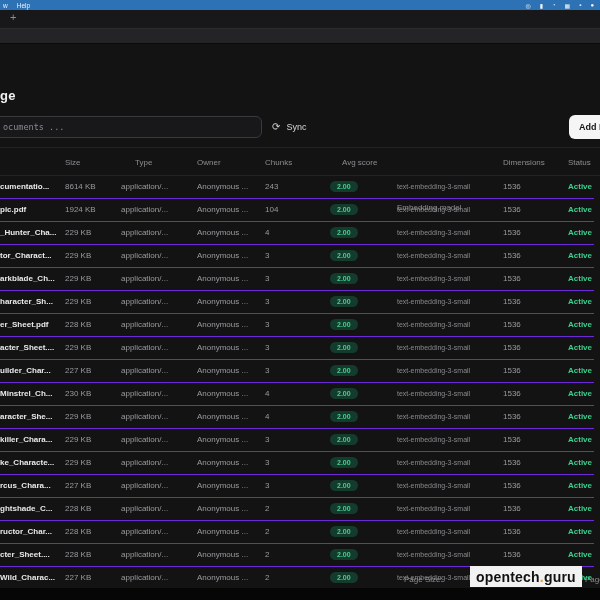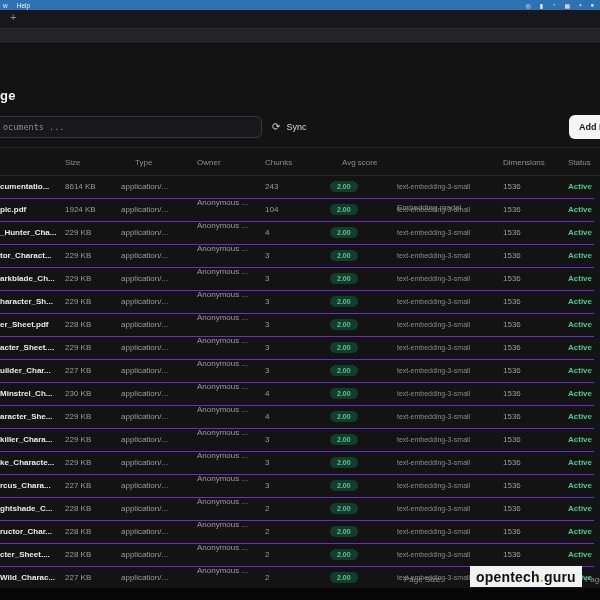--- a/index.html
+++ b/index.html
@@ -37,21 +37,21 @@
   
   #table-top-line{left:0;top:147px;width:600px;height:1px;background:#232325;}
   #thead{left:0;top:153px;width:600px;height:22px;border-bottom:1px solid #232325;}
   .th{position:absolute;top:5px;color:#8d8d91;font-size:8px;}
   #tbody{left:0;top:176px;width:600px;}
   .row{position:relative;width:594px;height:22px;border-bottom:1px solid #6d28d9;}
   .cell{position:absolute;top:0;line-height:22px;font-size:8px;color:#9b9b9f;white-space:nowrap;}
   .cell.name{left:0;width:62px;color:#e9e9ea;font-weight:bold;overflow:hidden;}
   .cell.size{left:65px;}
   .cell.type{left:121px;}
-  .cell.owner{left:197px;margin-top:16px;}
+  .cell.owner{left:197px;}
   .cell.chunks{left:265px;}
   .cell.score{left:330px;line-height:normal;top:5px;}
   .badge{display:inline-block;background:#133c2d;color:#45cf92;font-size:7px;
          padding:2px 7px;border-radius:7px;font-weight:bold;}
   .cell.model{left:397px;font-size:7px;color:#8a8a8e;}
   .cell.dims{left:503px;}
   .cell.status{left:568px;color:#3ecf8e;font-weight:bold;}
 
   
   #pagination{left:0;top:570px;width:600px;height:18px;font-size:8px;color:#8d8d91;}

